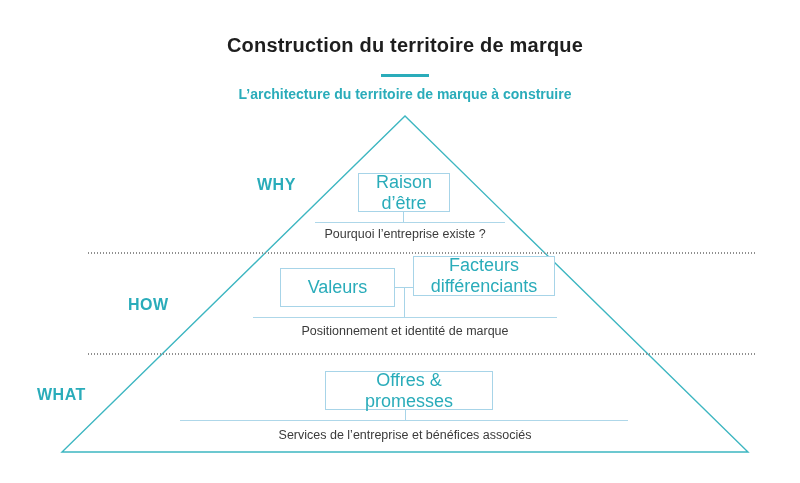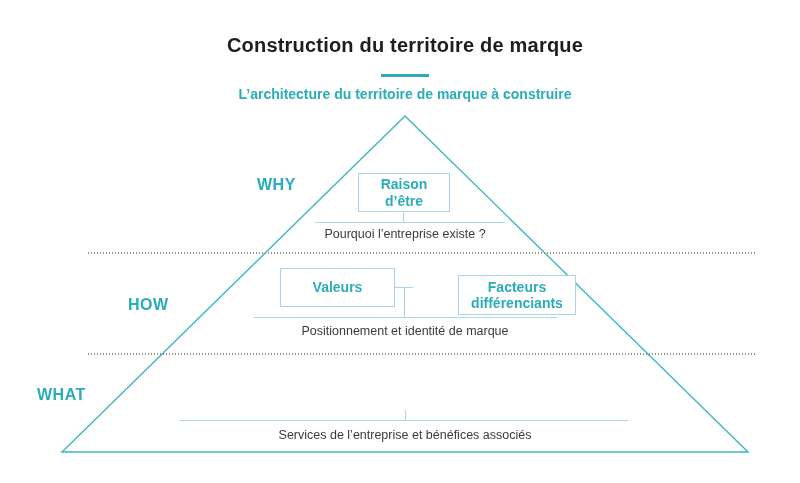--- a/index.html
+++ b/index.html
@@ -58,32 +58,32 @@
   }
   .label-why  { left: 257px; top: 176px; }
   .label-how  { left: 128px; top: 296px; text-align: center; }
   .label-what { left: 37px;  top: 386px; }
   .node-box {
     position: absolute;
     box-sizing: border-box;
     border: 1px solid #a7d4e8;
     background: #ffffff;
     color: #2aacba;
-    font-weight: 700;
-    font-size: 14px;
+    font-weight: 400;
+    font-size: 18px;
     line-height: 1.15;
     display: flex;
     align-items: center;
     justify-content: center;
     text-align: center;
     padding: 16px;
   }
   .box-raison   { left: 358px; top: 173px; width: 92px;  height: 39px; }
   .box-valeurs  { left: 280px; top: 268px; width: 115px; height: 39px; }
-  .box-facteurs { left: 413px; top: 275px; width: 118px; height: 40px; margin-left: 45px; }
+  .box-facteurs { left: 413px; top: 256px; width: 142px; height: 40px; }
   .box-offres   { left: 325px; top: 371px; width: 168px; height: 39px; }
   .connector { position: absolute; background: #a7d4e8; }
   .conn-why-v  { left: 403px; top: 212px; width: 1px;  height: 10px; }
   .conn-how-h  { left: 395px; top: 287px; width: 18px; height: 1px;  }
   .conn-how-v  { left: 404px; top: 288px; width: 1px;  height: 29px; }
   .conn-what-v { left: 405px; top: 410px; width: 1px;  height: 10px; }
   .rule { position: absolute; height: 1px; background: #aed7e9; }
   .rule-why  { left: 315px; top: 222px; width: 190px; }
   .rule-how  { left: 253px; top: 317px; width: 304px; }
   .rule-what { left: 180px; top: 420px; width: 448px; }
@@ -122,17 +122,18 @@
 
   <div class="level-label label-how">HOW</div>
   <div class="node-box box-valeurs">Valeurs</div>
   <div class="node-box box-facteurs">Facteurs différenciants</div>
   <div class="connector conn-how-h"></div>
   <div class="connector conn-how-v"></div>
   <div class="rule rule-how"></div>
   <div class="caption cap-how">Positionnement et identité de marque</div>
 
   <div class="level-label label-what">WHAT</div>
+  <div class="node-box box-offres">Offres &amp; promesses</div>
   <div class="connector conn-what-v"></div>
   <div class="rule rule-what"></div>
   <div class="caption cap-what">Services de l’entreprise et bénéfices associés</div>
 
 </div>
 
 </body></html>

